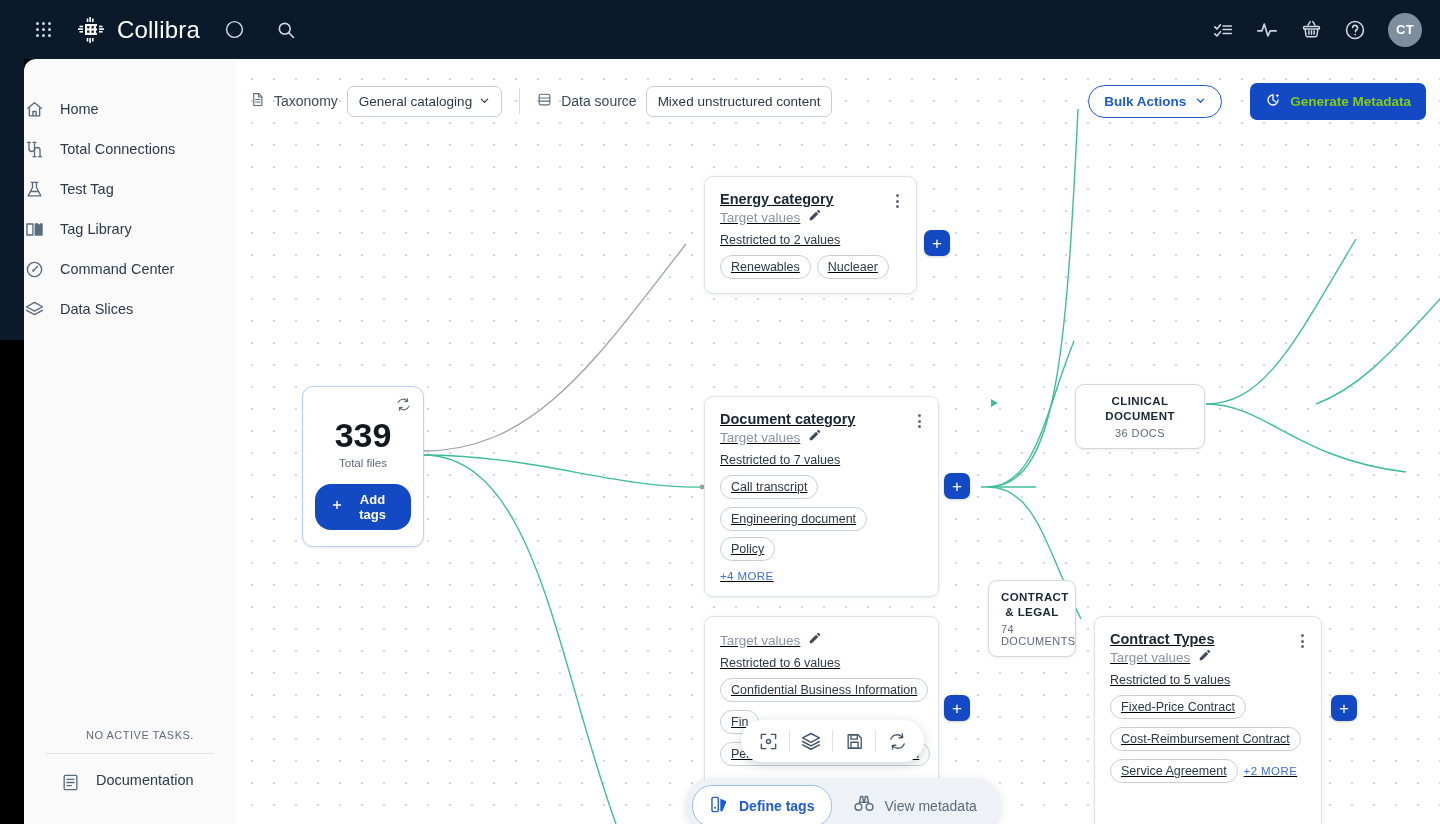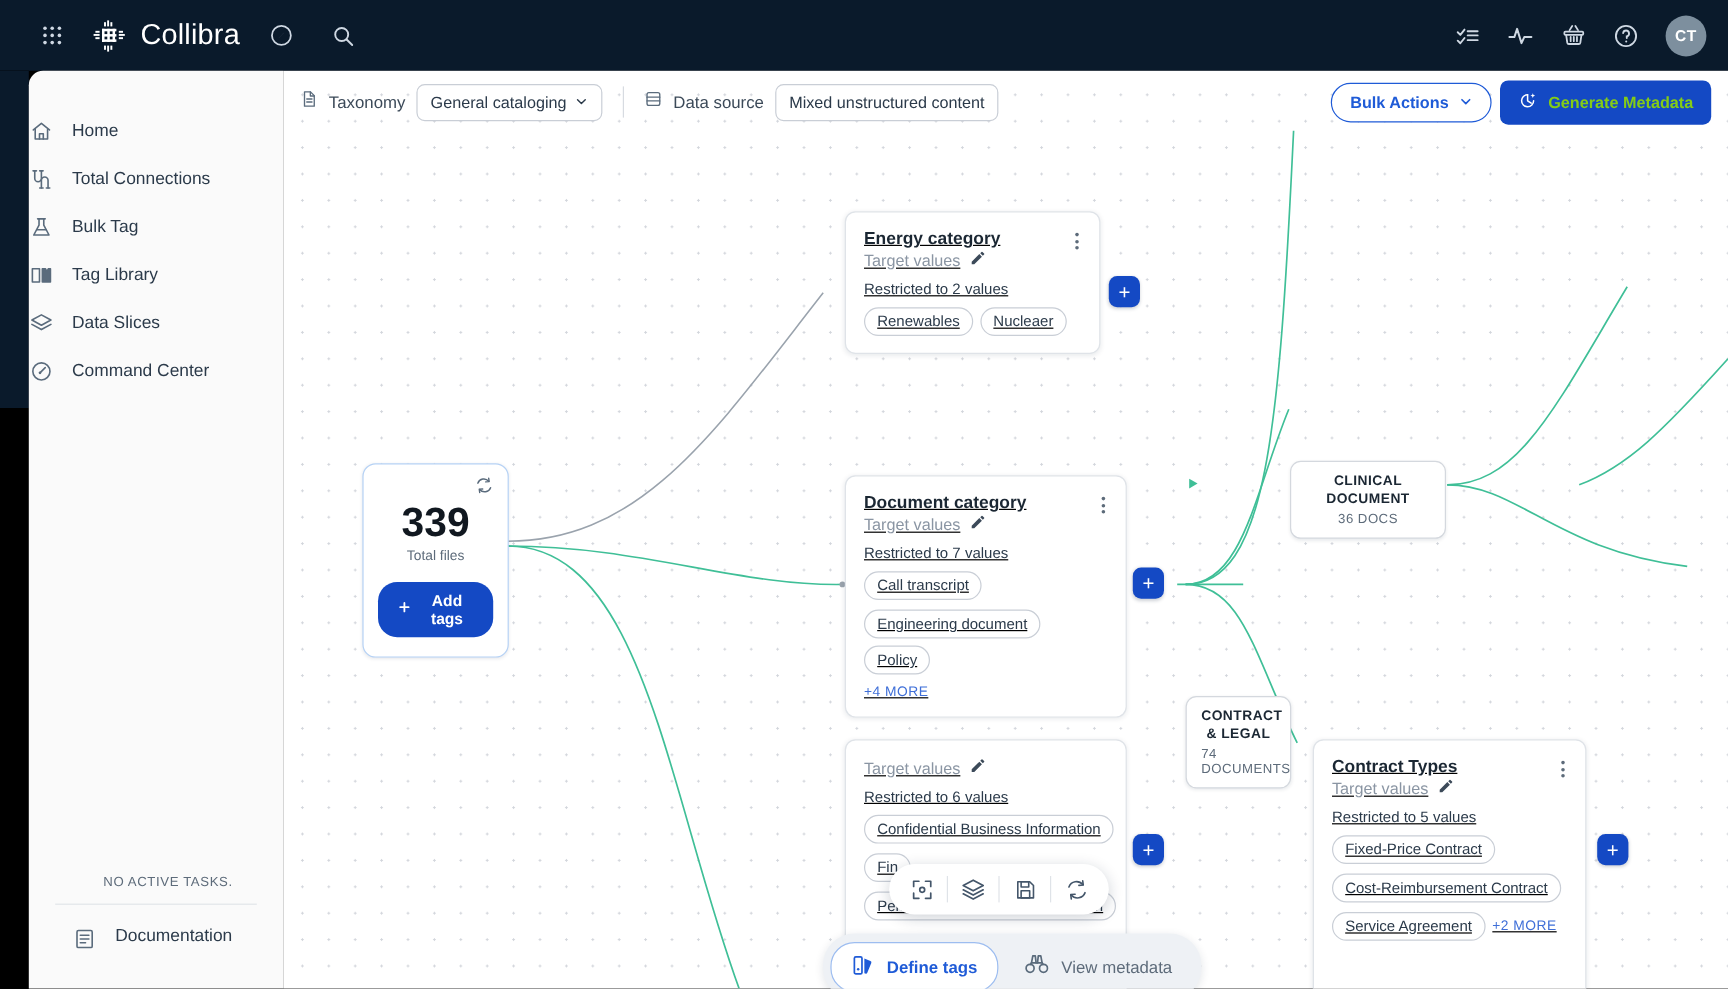--- a/index.html
+++ b/index.html
@@ -65,35 +65,35 @@
     background-color: #ffffff;
     background-image: radial-gradient(circle, #d3d6dc 1px, transparent 1px);
     background-size: 22px 22px;
     background-position: 5px 9px;
     overflow: hidden;
   }
   .edges { position: absolute; left: 0; top: 0; width: 1204px; height: 765px; }
 
   
   .canvas-toolbar {
-    position: absolute; left: 0; top: 0; width: 1204px; height: 52px;
+    position: absolute; left: 0; top: 16px; width: 1204px; height: 52px;
     display: flex; align-items: center; padding: 16px 14px; z-index: 12;
     pointer-events: none;
   }
   .canvas-toolbar > * { pointer-events: auto; }
   .tb-group { display: flex; align-items: center; gap: 9px; }
   .tb-label { font-size: 14px; color: #3c4a59; }
   .tb-chip {
     border: 1px solid #c9ced6; background: #fff; border-radius: 7px;
     padding: 7px 11px; font-size: 13.5px; color: #2b3a4a; cursor: pointer;
     display: flex; align-items: center; gap: 7px; white-space: nowrap;
   }
   .tb-chip.readonly { cursor: default; }
   .tb-sep { width: 1px; height: 26px; background: #d7dbe1; margin: 0 17px; }
-  .tb-right { margin-left: auto; display: flex; align-items: center; gap: 7px; }
+  .tb-right { margin-left: auto; display: flex; align-items: center; gap: 28px; }
   .btn-outline {
     border: 1px solid #1f5bd7; color: #1f5bd7; background: #fff;
     border-radius: 20px; padding: 8px 15px; font-size: 13.5px; font-weight: 700;
     display: flex; align-items: center; gap: 9px; cursor: pointer;
   }
   .btn-primary {
     background: #1449c4; color: #84cc16; border: none; border-radius: 7px;
     padding: 9px 15px; font-size: 13.5px; font-weight: 700;
     display: flex; align-items: center; gap: 9px; cursor: pointer;
   }
@@ -304,52 +304,52 @@
       </div>
 
       <div class="nav-item">
         <span class="nav-ico">
           <svg width="19" height="19" viewBox="0 0 24 24" fill="none" stroke="#5a6b7c" stroke-width="1.7" stroke-linecap="round" stroke-linejoin="round">
             <path d="M9.5 3 V9.5 L4 20 H20 L14.5 9.5 V3"></path>
               <line x1="8" y1="3" x2="16" y2="3"></line>
               <line x1="7.2" y1="14.5" x2="16.8" y2="14.5"></line>
           </svg>
         </span>
-        <span class="label">Bulk Tag</span>
+        <span class="label">Test Tag</span>
       </div>
 
       <div class="nav-item">
         <span class="nav-ico">
           <svg width="19" height="19" viewBox="0 0 24 24" fill="none" stroke="#5a6b7c" stroke-width="1.7" stroke-linecap="round" stroke-linejoin="round">
             <path d="M2.5 5 H10 V19 H2.5 Z"></path>
               <path d="M13 5 h3.2 l1.6 3 l1.6 -3 H21.5 V19 H13 Z" fill="#5a6b7c"></path>
           </svg>
         </span>
         <span class="label">Tag Library</span>
-      </div>
-
-      <div class="nav-item">
-        <span class="nav-ico">
-          <svg width="19" height="19" viewBox="0 0 24 24" fill="none" stroke="#5a6b7c" stroke-width="1.7" stroke-linecap="round" stroke-linejoin="round">
-            <polygon points="12,3 22,8.5 12,14 2,8.5"></polygon>
-              <polyline points="2,13 12,18.5 22,13"></polyline>
-          </svg>
-        </span>
-        <span class="label">Data Slices</span>
       </div>
 
       <div class="nav-item">
         <span class="nav-ico">
           <svg width="19" height="19" viewBox="0 0 24 24" fill="none" stroke="#5a6b7c" stroke-width="1.7" stroke-linecap="round">
             <circle cx="12" cy="12" r="9"></circle>
               <path d="M16 8 L10.5 13.5"></path>
               <circle cx="10.5" cy="13.5" r="1.4" fill="#5a6b7c" stroke="none"></circle>
           </svg>
         </span>
         <span class="label">Command Center</span>
+      </div>
+
+      <div class="nav-item">
+        <span class="nav-ico">
+          <svg width="19" height="19" viewBox="0 0 24 24" fill="none" stroke="#5a6b7c" stroke-width="1.7" stroke-linecap="round" stroke-linejoin="round">
+            <polygon points="12,3 22,8.5 12,14 2,8.5"></polygon>
+              <polyline points="2,13 12,18.5 22,13"></polyline>
+          </svg>
+        </span>
+        <span class="label">Data Slices</span>
       </div>
     </div>
 
     <div class="sb-bottom">
       <div class="no-tasks">NO ACTIVE TASKS.</div>
       <div class="sb-div"></div>
       <div class="doc-item">
         <span class="nav-ico">
           <svg width="19" height="19" viewBox="0 0 24 24" fill="none" stroke="#5a6b7c" stroke-width="1.7" stroke-linecap="round" stroke-linejoin="round">
             <rect x="4" y="3" width="16" height="18" rx="1.5"></rect>

